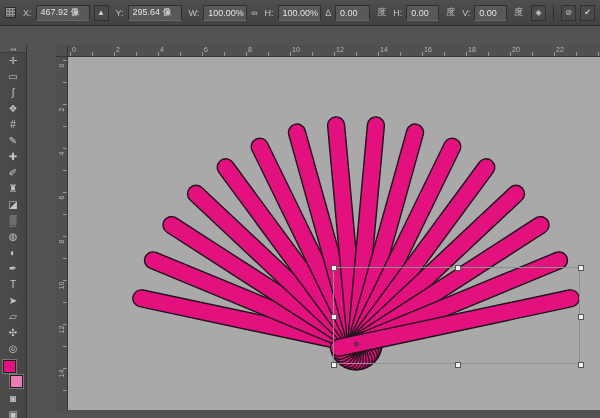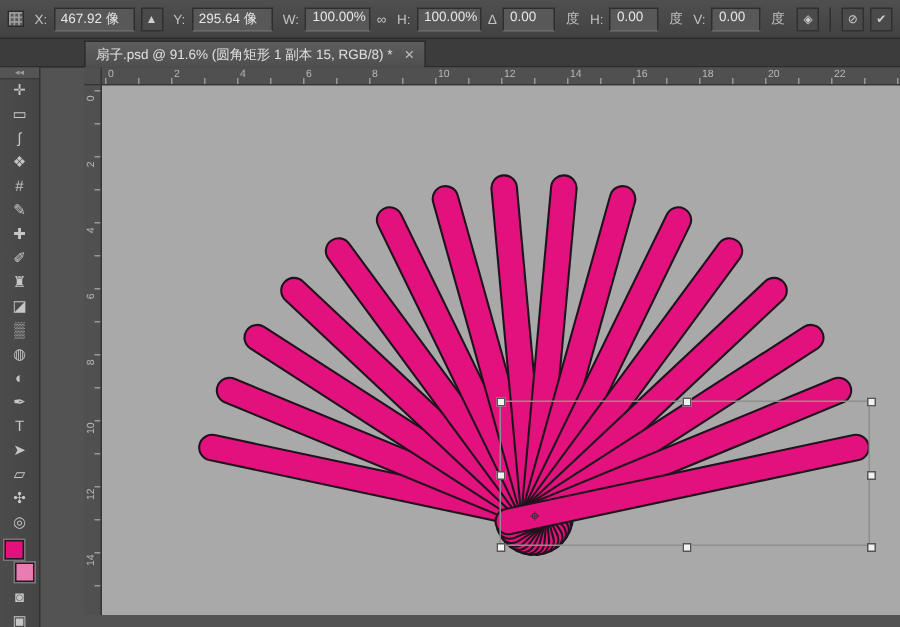--- a/index.html
+++ b/index.html
@@ -4,21 +4,21 @@
 <style>
   *{margin:0;padding:0;box-sizing:border-box}
   html,body{width:600px;height:418px;overflow:hidden}
   body{font-family:"Liberation Sans","DejaVu Sans",sans-serif;background:#535353;color:#cfcfcf;-webkit-font-smoothing:antialiased}
   .app{position:relative;width:600px;height:418px;background:#535353;overflow:hidden}
 
   
   .options-bar{position:absolute;top:0;left:0;right:0;height:26px;background:linear-gradient(#4f4f4f,#424242);border-bottom:1px solid #2a2a2a;display:flex;align-items:center;gap:4px;padding:0 5px;font-size:9px;color:#c9c9c9;white-space:nowrap}
   .refgrid{width:11px;height:11px;border:1px solid #2b2b2b;background-image:linear-gradient(#9a9a9a 1px,transparent 1px),linear-gradient(90deg,#9a9a9a 1px,transparent 1px);background-size:3px 3px;background-color:#585858;flex:0 0 auto}
   .olabel{color:#c2c2c2;margin-left:3px}
-  .field{display:flex;align-items:flex-start;height:16px;background:#585858;border:1px solid #2e2e2e;border-bottom-color:#6a6a6a;padding:0 4px;color:#e6e6e6;overflow:hidden}
+  .field{display:flex;align-items:center;height:16px;background:#585858;border:1px solid #2e2e2e;border-bottom-color:#6a6a6a;padding:0 4px;color:#e6e6e6;overflow:hidden}
   .f-xy{width:62px}.f-wh{width:50px}.f-ang{width:40px}.f-skew{width:37px}
   .icon-btn{min-width:15px;height:16px;display:flex;align-items:center;justify-content:center;background:#4a4a4a;border:1px solid #303030;color:#cdcdcd;font-size:8px}
   .glyph{font-size:9px;color:#c2c2c2}
   .spacer{flex:1}
   .vsep{width:1px;height:16px;background:#2f2f2f;margin:0 3px}
 
   
   .tab-row{position:absolute;top:26px;left:0;right:0;height:19px;background:#3c3c3c;border-bottom:1px solid #2c2c2c}
   .tab{position:absolute;left:56px;top:1px;height:18px;background:linear-gradient(#5d5d5d,#4e4e4e);border:1px solid #2c2c2c;border-bottom:none;display:flex;align-items:center;gap:8px;padding:0 7px;font-size:9px;color:#e0e0e0}
   .tab-close{color:#c0c0c0;font-size:11px;line-height:10px;cursor:default}
@@ -89,26 +89,20 @@
         <span>0.00</span>
       </div>
     <span class="olabel">度</span>
     <div class="spacer"></div>
     <div class="icon-btn">◈</div>
     <div class="vsep"></div>
     <div class="icon-btn">⊘</div>
     <div class="icon-btn">✔</div>
   </div>
 
-  <div class="tab-row">
-    <div class="tab">
-      <span>扇子.psd @ 91.6% (圆角矩形 1 副本 15, RGB/8) *</span>
-      <span class="tab-close">×</span>
-    </div>
-  </div>
 
   <div class="tools">
     <div class="tools-header">◂◂</div>
     <div>
         <div class="tool">✛</div>
         <div class="tool">▭</div>
         <div class="tool">ʃ</div>
         <div class="tool">❖</div>
         <div class="tool">#</div>
         <div class="tool">✎</div>

